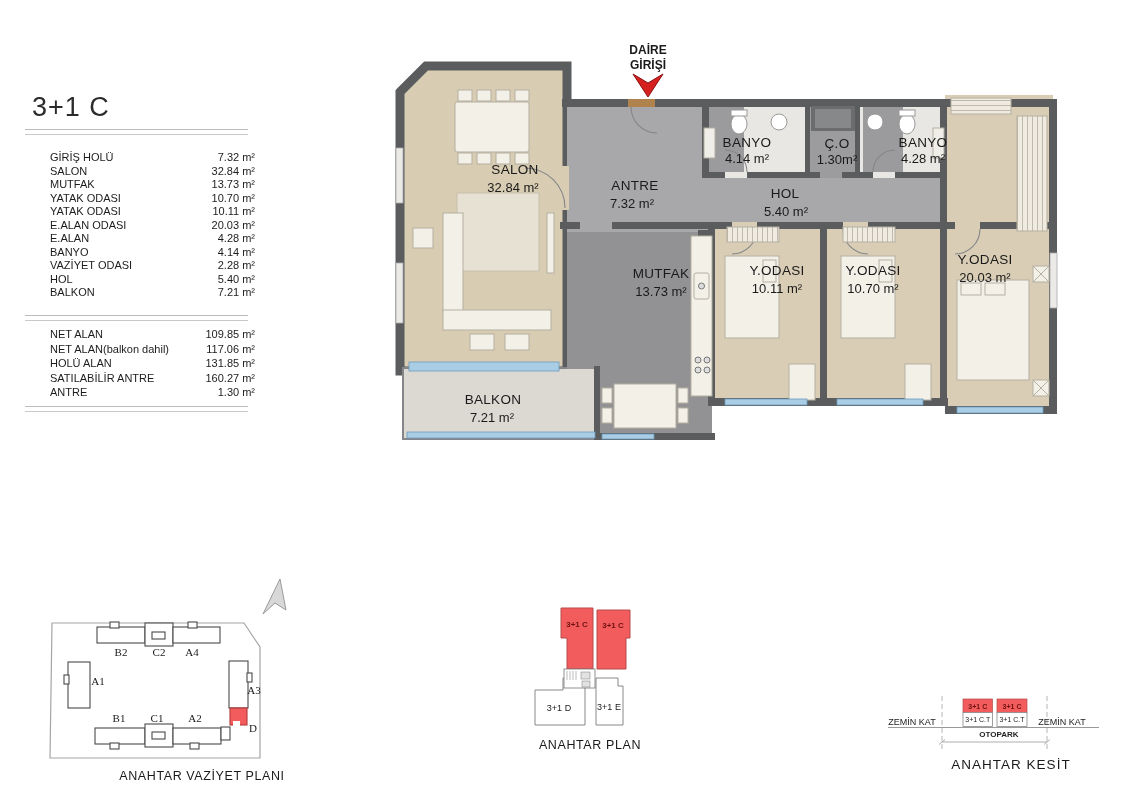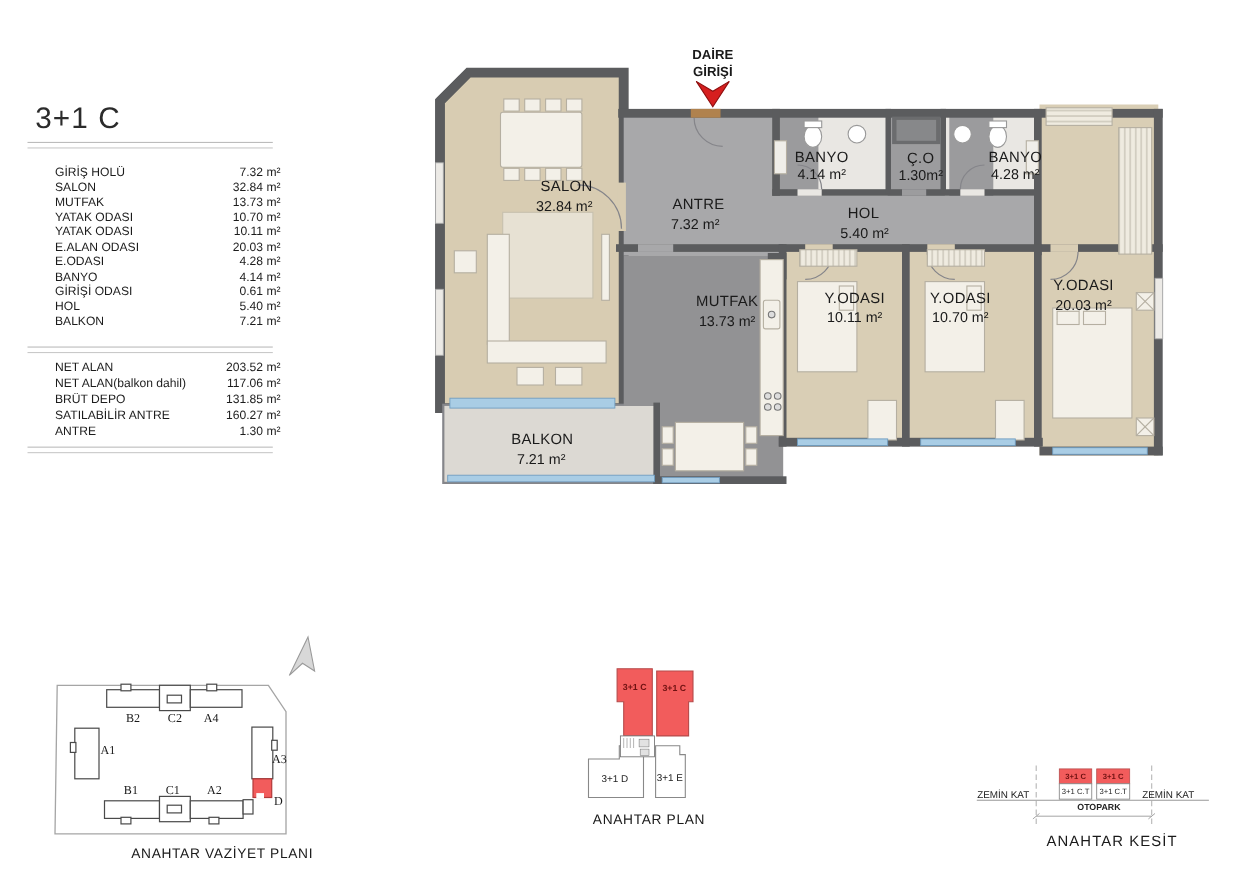--- a/index.html
+++ b/index.html
@@ -53,54 +53,54 @@
       </div>
     <div class="trow">
         <span>YATAK ODASI</span>
         <span class="val">10.11 m²</span>
       </div>
     <div class="trow">
         <span>E.ALAN ODASI</span>
         <span class="val">20.03 m²</span>
       </div>
     <div class="trow">
-        <span>E.ODASI</span>
+        <span>E.ALAN</span>
         <span class="val">4.28 m²</span>
       </div>
     <div class="trow">
         <span>BANYO</span>
         <span class="val">4.14 m²</span>
       </div>
     <div class="trow">
-        <span>GİRİŞİ ODASI</span>
-        <span class="val">0.61 m²</span>
+        <span>VAZİYET ODASI</span>
+        <span class="val">2.28 m²</span>
       </div>
     <div class="trow">
         <span>HOL</span>
         <span class="val">5.40 m²</span>
       </div>
     <div class="trow">
         <span>BALKON</span>
         <span class="val">7.21 m²</span>
       </div>
   </div>
 
   <div class="abs rule" style="top:315px;"></div>
 
   <div class="abs tbl tbl2" style="top:327px;">
     <div class="trow">
         <span>NET ALAN</span>
-        <span class="val">203.52 m²</span>
+        <span class="val">109.85 m²</span>
       </div>
     <div class="trow">
         <span>NET ALAN(balkon dahil)</span>
         <span class="val">117.06 m²</span>
       </div>
     <div class="trow">
-        <span>BRÜT DEPO</span>
+        <span>HOLÜ ALAN</span>
         <span class="val">131.85 m²</span>
       </div>
     <div class="trow">
         <span>SATILABİLİR ANTRE</span>
         <span class="val">160.27 m²</span>
       </div>
     <div class="trow">
         <span>ANTRE</span>
         <span class="val">1.30 m²</span>
       </div>

